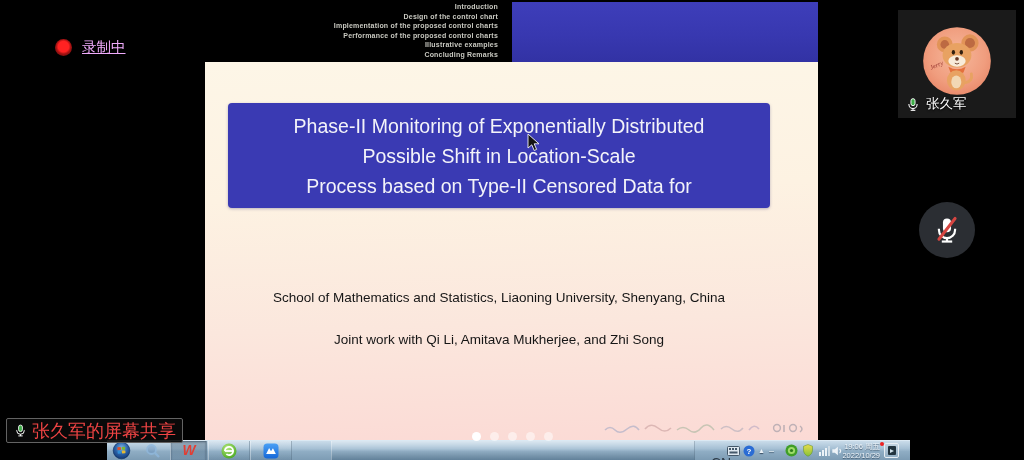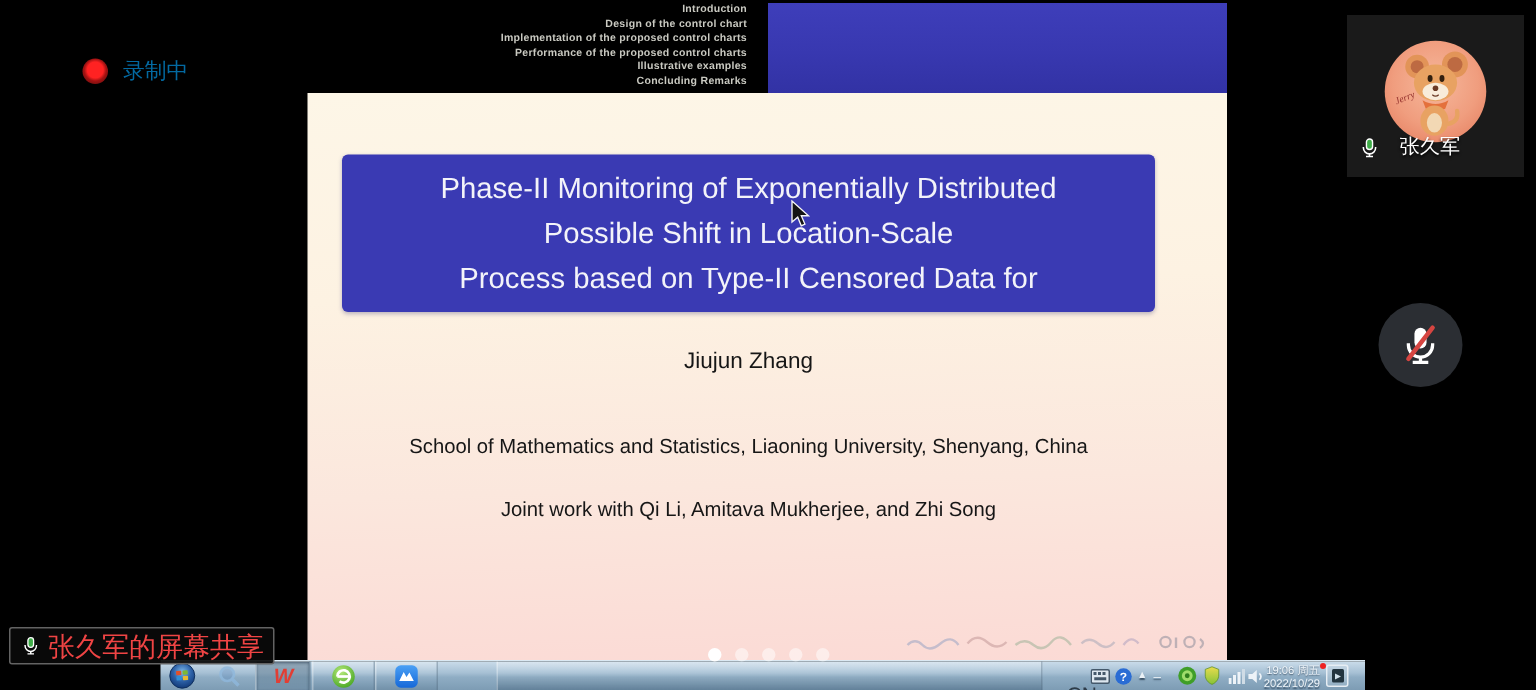--- a/index.html
+++ b/index.html
@@ -26,26 +26,26 @@
   .date{top:312px;font-size:14.5px;}
   .watermark{position:absolute;left:396px;top:355px;opacity:.55;}
 
   
   .cursor{position:absolute;left:527px;top:133px;z-index:40;}
 
   
   .rec{position:absolute;left:55px;top:38px;display:flex;align-items:center;gap:10px;}
   .rec-dot{width:17px;height:17px;border-radius:50%;
            background:radial-gradient(circle at 50% 45%, #ff2222 0 42%, #a31212 58%, #4d0b0b 100%);}
-  .rec-label{color:#0369a1;font-size:14.5px;}
+  .rec-label{color:#f0abfc;font-size:14.5px;text-decoration:underline;}
 
   
   .tile{position:absolute;left:898px;top:10px;width:118px;height:108px;background:#1a1a1a;}
   .tile .avatar{position:absolute;left:23px;top:15px;}
-  .namerow{position:absolute;left:8px;bottom:11px;display:flex;align-items:center;gap:13px;}
+  .namerow{position:absolute;left:8px;bottom:5px;display:flex;align-items:center;gap:6px;}
   .namerow span{color:#fff;font-size:13.5px;text-shadow:0 1px 2px #000;}
 
   
   .mutebtn{position:absolute;left:919px;top:202px;width:56px;height:56px;border-radius:50%;
            background:#2b2e33;display:flex;align-items:center;justify-content:center;}
 
   
   .share{position:absolute;left:6px;top:418px;width:177px;height:25px;z-index:30;
          background:rgba(10,10,10,.92);border:1px solid #636363;border-radius:2px;
          display:flex;align-items:center;gap:5px;padding-left:7px;box-sizing:border-box;}
@@ -96,21 +96,20 @@
     <div>Concluding Remarks</div>
   </div>
   <div class="bluebar"></div>
 
   <div class="slide">
     <div class="titlebox">
       <div>Phase-II Monitoring of Exponentially Distributed</div>
       <div>Possible Shift in Location-Scale</div>
       <div>Process based on Type-II Censored Data for</div>
     </div>
-    <div class="sline author">Jiujun Zhang</div>
     <div class="sline joint">Joint work with Qi Li, Amitava Mukherjee, and Zhi Song</div>
     <div class="sline affil">School of Mathematics and Statistics, Liaoning University, Shenyang, China</div>
     <svg class="watermark" width="212" height="18" viewBox="0 0 212 18">
       <path d="M4 13 q5 -5 10 0 t12 -1 t12 1" fill="none" stroke="#9aa4c4" stroke-width="1.6"></path>
       <path d="M44 12 q6 -7 13 -1 t13 0" fill="none" stroke="#c49a9a" stroke-width="1.6"></path>
       <path d="M76 13 q6 -5 12 0 t12 -2 t13 2" fill="none" stroke="#9fb39a" stroke-width="1.6"></path>
       <path d="M120 12 q5 -5 11 0 t11 -1" fill="none" stroke="#a9a9b8" stroke-width="1.6"></path>
       <path d="M148 13 q5 -7 10 -1" fill="none" stroke="#b0a2c0" stroke-width="1.6"></path>
       <circle cx="176" cy="11" r="3.4" fill="none" stroke="#8f8f9c" stroke-width="1.5"></circle>
       <path d="M183 8 v7" stroke="#8f8f9c" stroke-width="1.6"></path>

